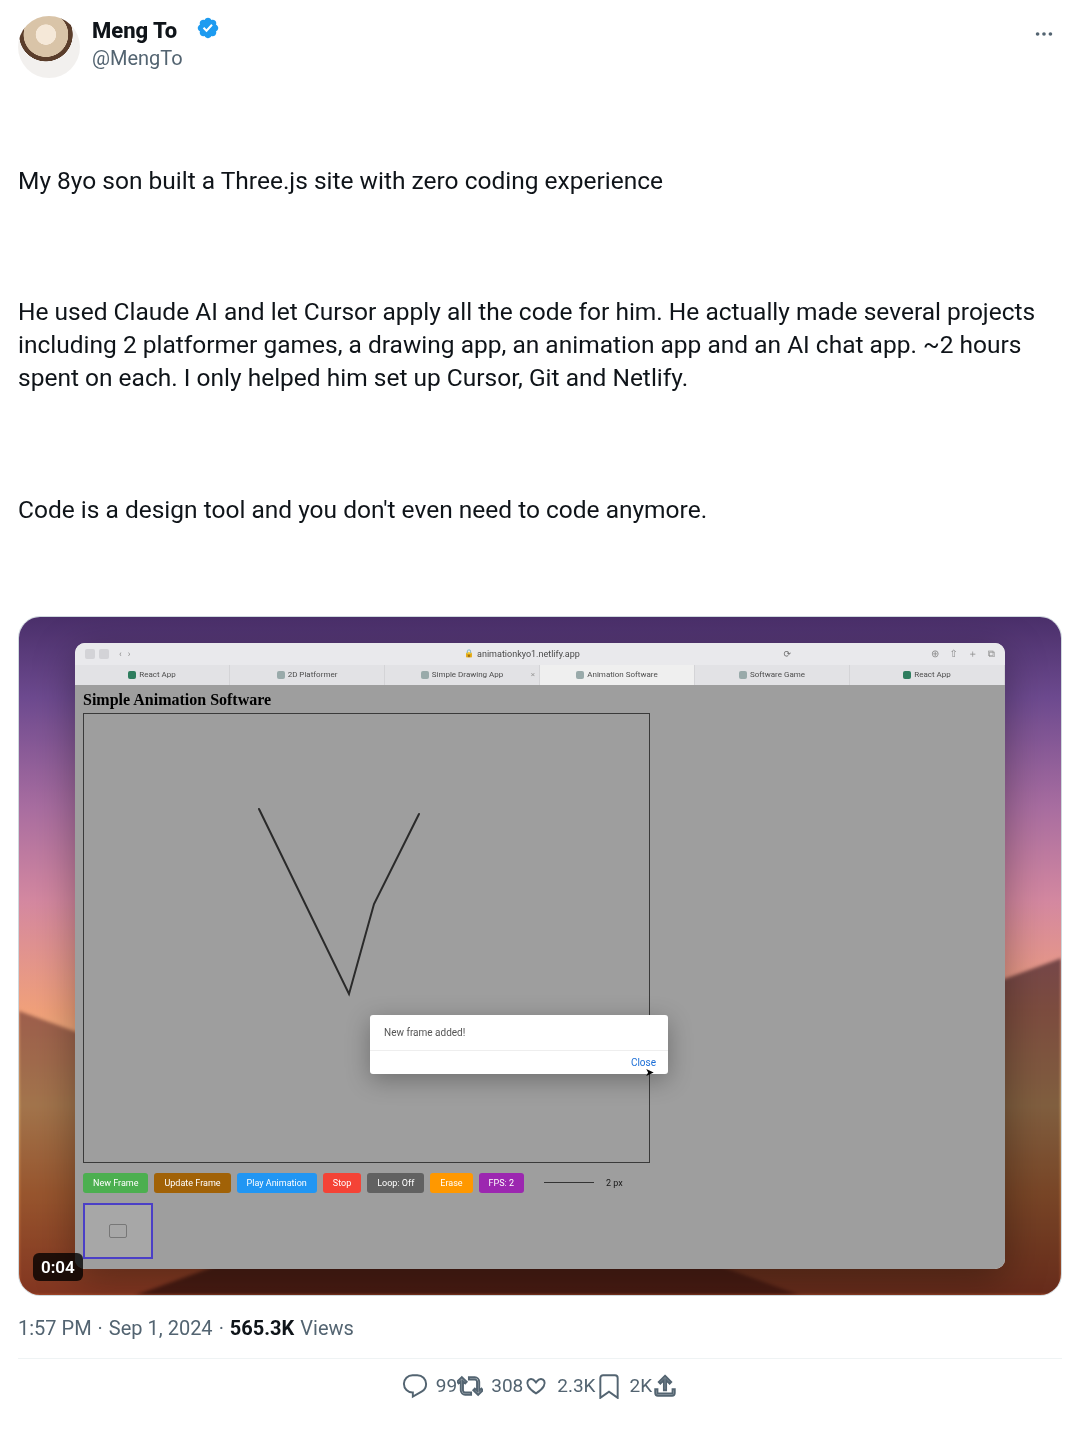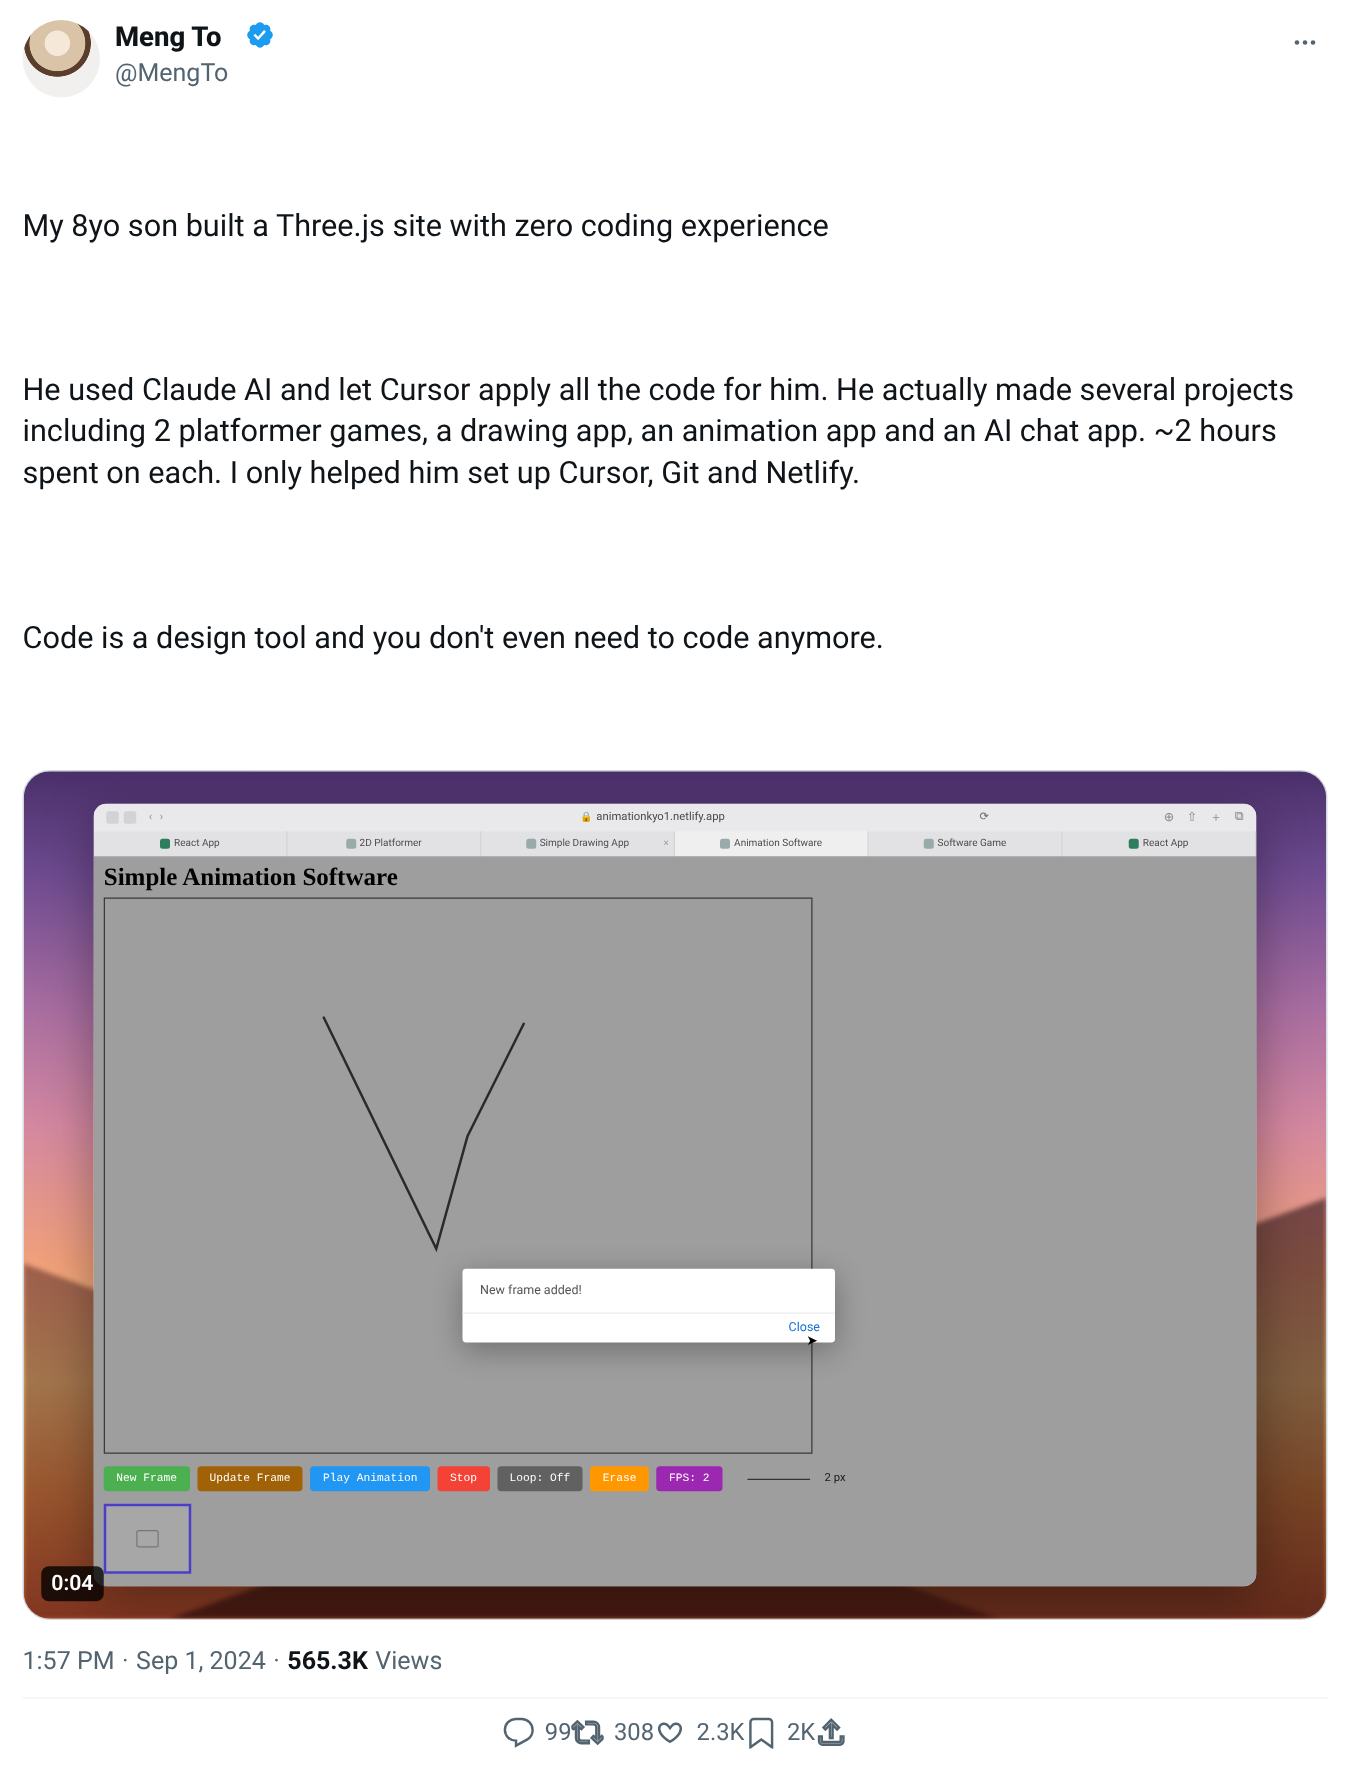--- a/index.html
+++ b/index.html
@@ -102,28 +102,28 @@
   }
   .tab.active { background:#efefef; }
   .tab .x { position:absolute; right:4px; font-size:8px; color:#9a9a9a; }
   .favicon { width:8px; height:8px; border-radius:2px; }
   .fav-green{background:#2e7d5e;} .fav-grey{background:#9aa;}
   .page {
     flex:1; background:#9e9e9e; position:relative; overflow:hidden;
     padding:6px 8px 10px 8px;
     display:flex; flex-direction:column;
   }
-  .page-title { font-family: Georgia, 'Times New Roman', serif; font-weight:700; font-size:20px; color:#000; margin-bottom:4px; }
+  .page-title { font-family: Georgia, 'Times New Roman', serif; font-weight:700; font-size:16px; color:#000; margin-bottom:4px; }
   .canvas {
     border:1px solid #3a3a3a; background:transparent;
     width:62%; height:450px; position:relative;
   }
   .vshape { position:absolute; left:170px; top:90px; width:200px; height:200px; }
   .toolbar { display:flex; gap:6px; margin-top:10px; align-items:center; font-size:9px; }
-  .tbtn { padding:5px 10px; border-radius:3px; color:#fff; font-size:9px;font-family:Liberation Mono, monospace; }
+  .tbtn { padding:5px 10px; border-radius:3px; color:#fff; font-size:9px; }
   .b-green{background:#4caf50;} .b-teal{background:#a16207;} .b-blue{background:#2196f3;}
   .b-red{background:#f44336;} .b-grey{background:#616161;} .b-orange{background:#ff9800;}
   .b-purple{background:#9c27b0;}
   .slider-line{width:50px; height:1px; background:#333; display:inline-block;}
   .px-label{font-size:9px; color:#1a1a1a; margin-left:6px;}
   .thumb {
     margin-top:10px; width:70px; height:56px; border:2px solid #4b3fc7; background:#a7a7a7;
     display:flex; align-items:center; justify-content:center;
   }
   .thumb-icon{ width:18px; height:14px; border:1px solid #777; border-radius:2px; }

